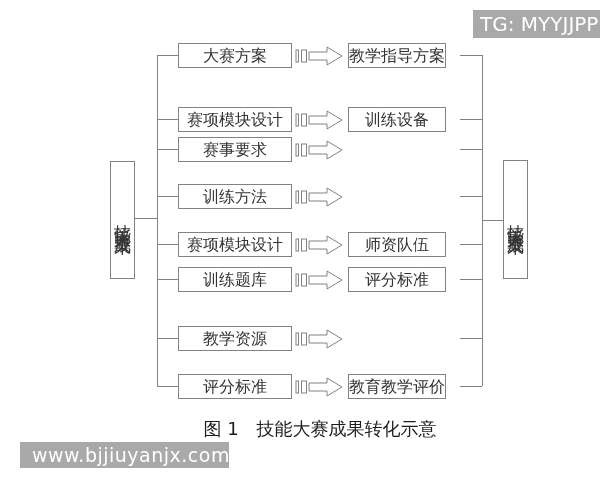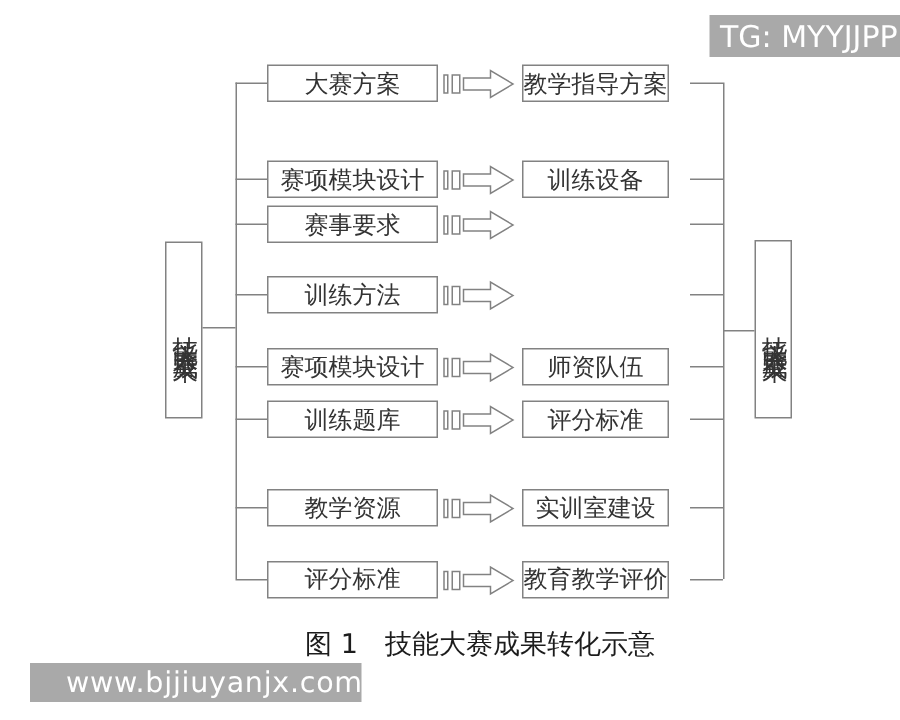--- a/index.html
+++ b/index.html
@@ -37,21 +37,21 @@
   }
   .caption .gap{display:inline-block; width:18px;}
   .wm{
     position:absolute; background:var(--wm-bg); color:var(--wm-text);
     font-family:"DejaVu Sans","Liberation Sans",sans-serif;
     white-space:nowrap; overflow:hidden;
   }
   .wm.top{left:453px; top:10px; width:147px; height:28px; line-height:28px;
           padding-left:7px; font-size:20px;}
   .wm.bottom{left:0; top:442px; width:197px; height:26px; line-height:26px;
-          padding-left:24px; font-size:19px; letter-spacing:0.5px;}
+          padding-left:12px; font-size:19px; letter-spacing:0.5px;}
 </style>
 </head>
 <body>
 
 <div class="canvas">
 
   <div class="wm top">TG: MYYJJPP</div>
   <div class="wm bottom">www.bjjiuyanjx.com</div>
 
   <div class="box tall" style="left:90px; top:161px; width:25px; height:118px;">技能大赛成果</div>
@@ -134,21 +134,20 @@
   </div>
 
   <div class="row" style="top: 326.3px;">
     <div class="hline stub-l"></div>
     <div class="box src">教学资源</div>
     <svg width="54" height="24" viewBox="0 0 54 24">
       <rect x="4" y="6" width="2.5" height="12" fill="#ffffff" stroke="currentColor" stroke-width="1"></rect>
       <rect x="9.5" y="6" width="5" height="12" fill="#ffffff" stroke="currentColor" stroke-width="1"></rect>
       <polygon points="17,8 35,8 35,3 50,12 35,21 35,16 17,16" fill="#ffffff" stroke="currentColor" stroke-width="1" stroke-linejoin="miter"></polygon>
     </svg>
-    <div class="box tgt">实训室建设</div>
     <div class="hline stub-r"></div>
   </div>
 
   <div class="row" style="top: 373.6px; font-family: Liberation Serif, serif;">
     <div class="hline stub-l"></div>
     <div class="box src">评分标准</div>
     <svg width="54" height="24" viewBox="0 0 54 24">
       <rect x="4" y="6" width="2.5" height="12" fill="#ffffff" stroke="currentColor" stroke-width="1"></rect>
       <rect x="9.5" y="6" width="5" height="12" fill="#ffffff" stroke="currentColor" stroke-width="1"></rect>
       <polygon points="17,8 35,8 35,3 50,12 35,21 35,16 17,16" fill="#ffffff" stroke="currentColor" stroke-width="1" stroke-linejoin="miter"></polygon>

